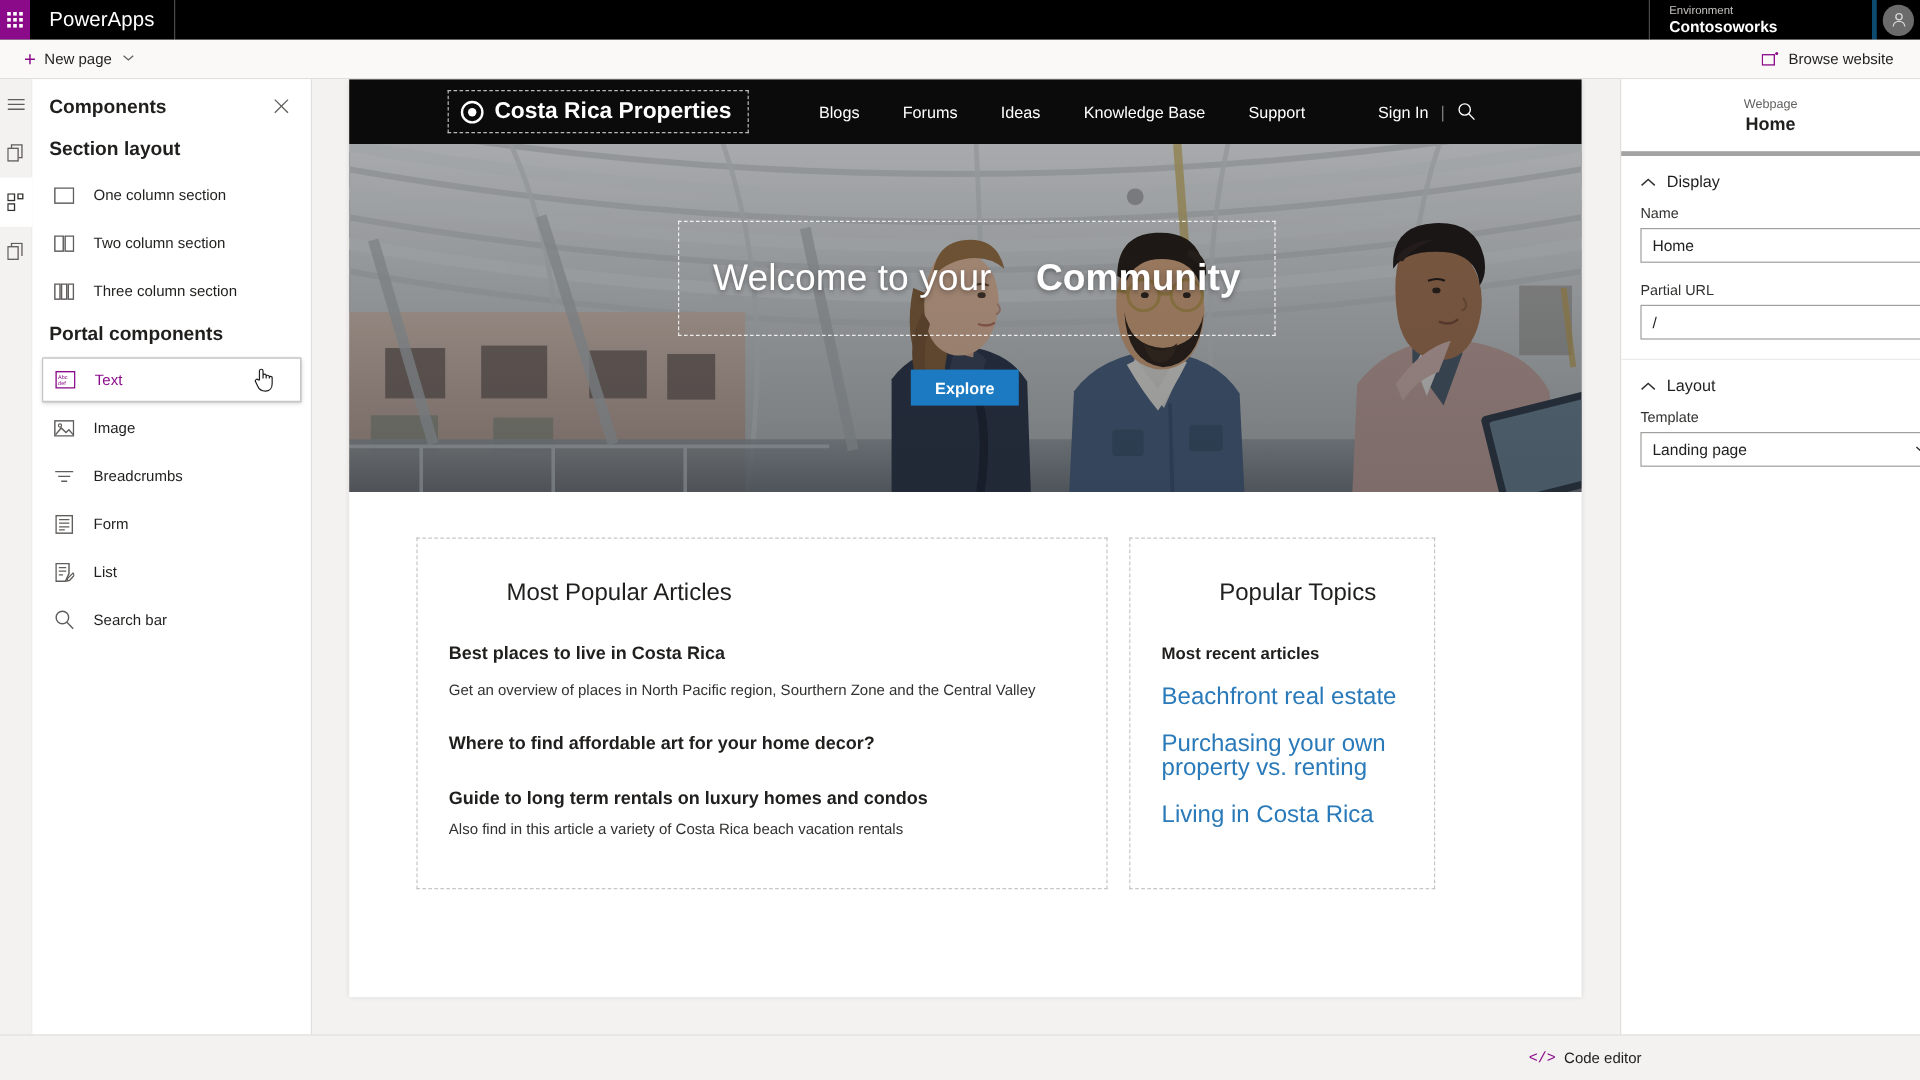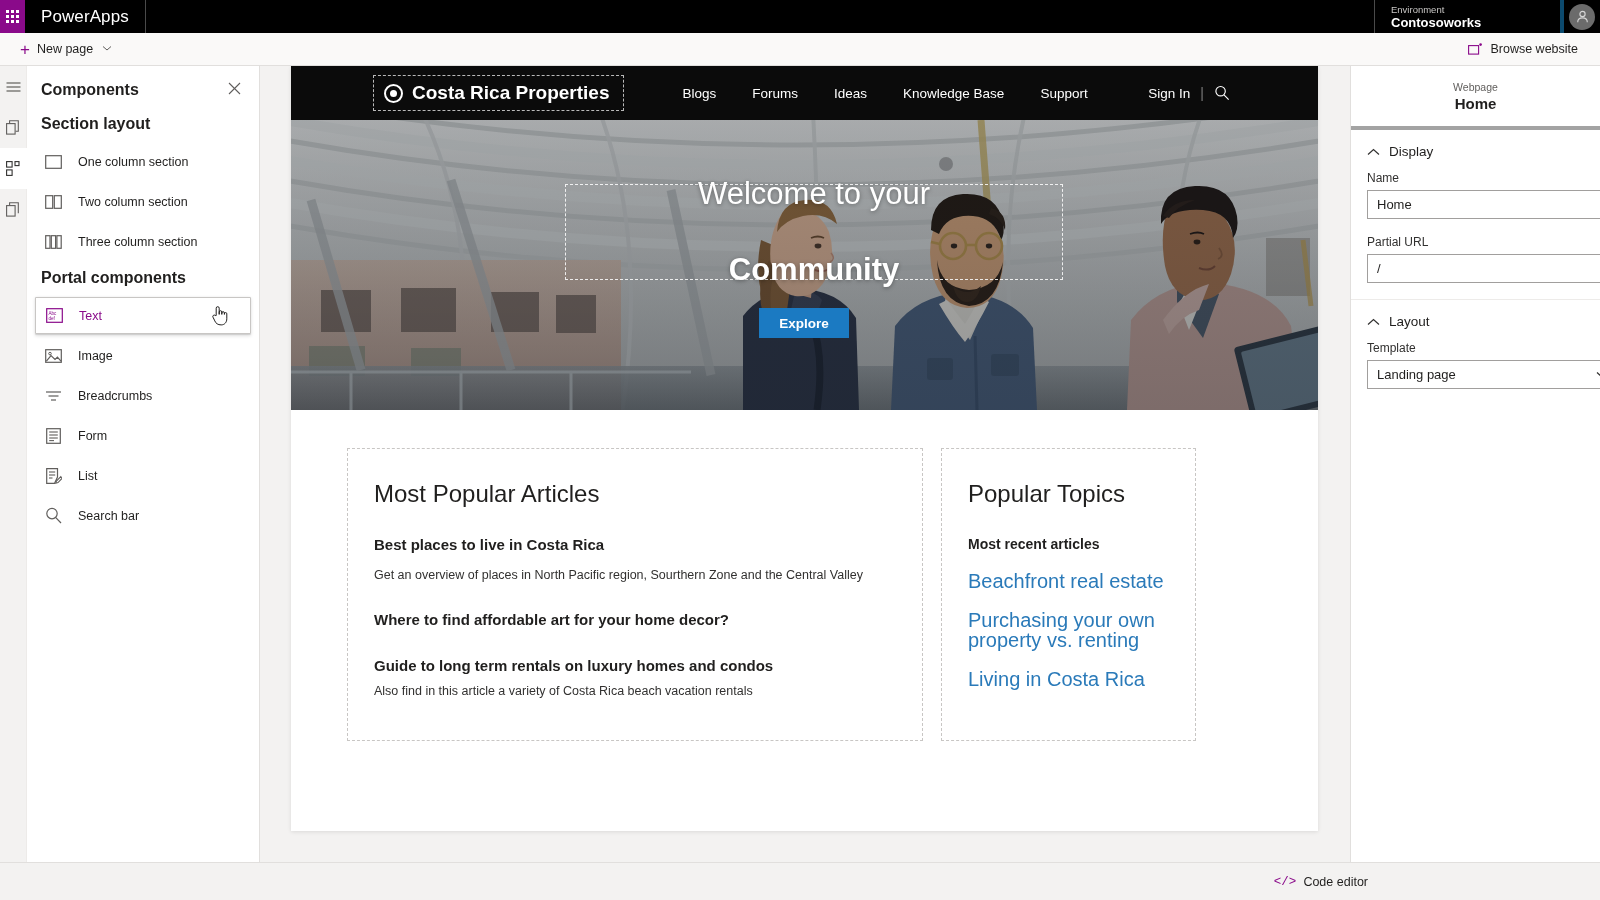--- a/index.html
+++ b/index.html
@@ -152,21 +152,21 @@
     background: #7b7f82;
   }
   #hero-photo { position: absolute; inset: 0; }
   #hero-overlay {
     position: absolute; inset: 0;
     background: linear-gradient(to bottom, rgba(20,26,34,.30), rgba(20,26,34,.42));
   }
   #hero-textbox {
     position: absolute; left: 274px; top: 64px; width: 498px; height: 96px;
     border: 1px dashed rgba(255,255,255,.85);
-    display: flex; flex-direction: column; align-items: center; justify-content: center; gap: 37px;
+    display: flex; flex-direction: row; align-items: center; justify-content: center; gap: 37px;
   }
   #hero-line1 {
     color: #ffffff; font-size: 31px; font-weight: 300; line-height: 38px;
     text-shadow: 0 1px 4px rgba(0,0,0,.35);
   }
   #hero-line2 {
     color: #ffffff; font-size: 31px; font-weight: 700; line-height: 40px;
     text-shadow: 0 1px 4px rgba(0,0,0,.35);
   }
   #explore-btn {
@@ -175,21 +175,21 @@
     display: flex; align-items: center; justify-content: center; cursor: pointer;
   }
 
   
   #page-body { padding: 38px 56px 0 56px; display: flex; gap: 18px; }
   .card {
     background: #ffffff; border: 1px dashed #c8c6c4;
   }
   #card-articles { width: 576px; min-height: 293px; padding: 30px 26px 26px 26px; }
   #card-topics { width: 255px; min-height: 293px; padding: 30px 26px 26px 26px; }
-  .card-title { font-size: 24px; font-weight: 400; color: #201f1e; line-height: 30px; }
+  .card-title { font-size: 20px; font-weight: 400; color: #201f1e; line-height: 30px; margin-left: 48px; }
   .article-title {
     font-size: 15px; font-weight: 700; color: #201f1e; margin-top: 26px; line-height: 20px;
   }
   .article-desc {
     font-size: 12.5px; font-weight: 400; color: #323130; margin-top: 12px; line-height: 17px;
   }
   .article-desc.tight { margin-top: 7px; }
   .topics-sub { font-size: 14px; font-weight: 700; color: #201f1e; margin-top: 27px; }
   .topic-link {
     font-size: 20px; color: #2a7ab9; margin-top: 19px; line-height: 20px; cursor: pointer;

